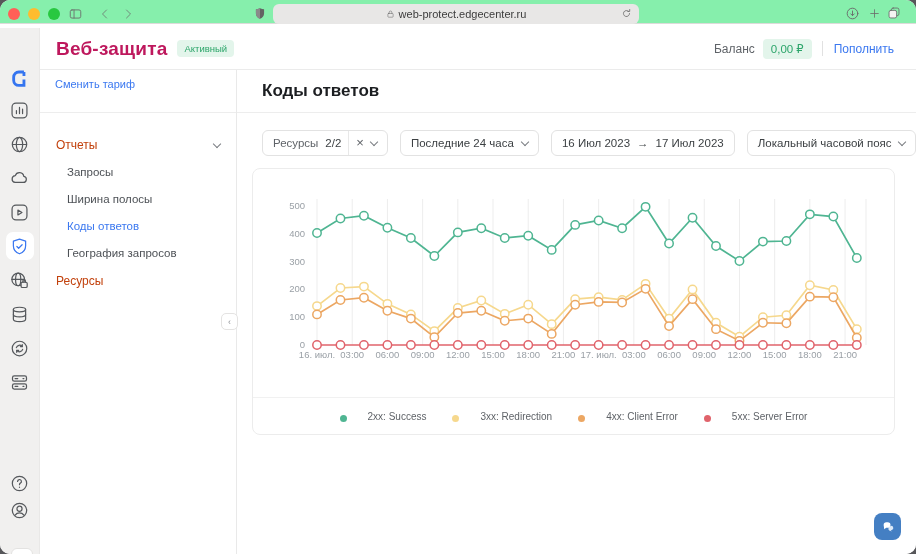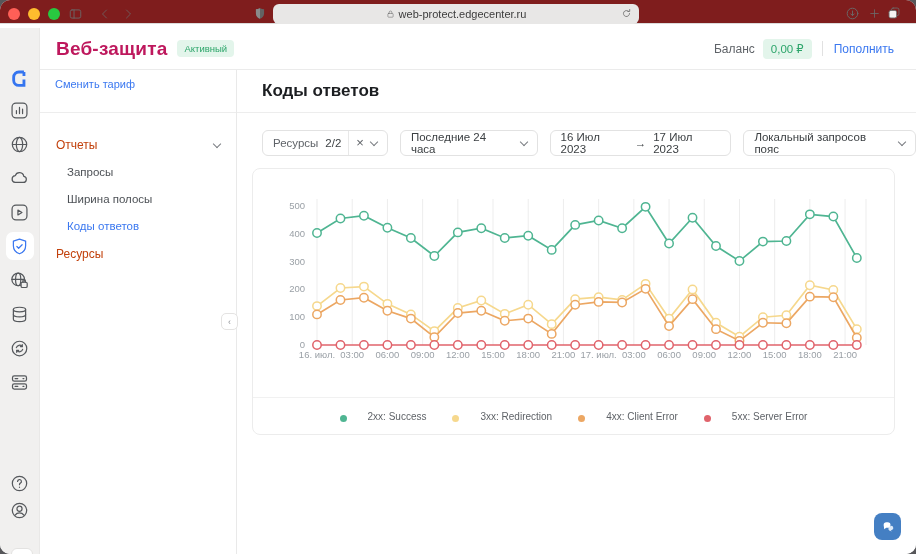--- a/index.html
+++ b/index.html
@@ -1,21 +1,21 @@
 <!DOCTYPE html>
 <html><head>
 <meta charset="utf-8">
 <style>
   * { box-sizing: border-box; margin: 0; padding: 0; }
   html,body { width: 916px; height: 554px; }
   body { font-family: "Liberation Sans", "DejaVu Sans", sans-serif; background: #57575a; position: relative; }
   .window { position: absolute; inset: 0; border-radius: 10px; overflow: hidden; background: #fff; }
 
   
-  .chrome { position: absolute; top:0; left:0; right:0; height:24px; background:#7f1d1d; border-bottom:1px solid #dcdbda; }
+  .chrome { position: absolute; top:0; left:0; right:0; height:24px; background:#86efac; border-bottom:1px solid #dcdbda; }
   .tl { position:absolute; top:8px; width:12px; height:12px; border-radius:50%; }
   .tl.red { left:8px; background:#ff5f57; }
   .tl.yellow { left:28px; background:#febc2e; }
   .tl.green { left:48px; background:#28c840; }
   .chrome svg { position:absolute; stroke:#6b6b6b; fill:none; stroke-width:1.5; stroke-linecap:round; stroke-linejoin:round; }
   .urlbar { position:absolute; left:273px; top:4px; width:366px; height:20px; background:#e8e7e6; border-radius:6px;
             display:flex; align-items:center; justify-content:center; gap:4px; font-size:11px; color:#3c3c3c; }
   .urlbar .reload { position:absolute; right:6px; top:3px; }
 
   
@@ -222,20 +222,21 @@
       <div class="change-tariff">Сменить тариф</div>
     </div>
     <div class="nav">
       <div class="nav-group">
         <span>Отчеты</span>
         <span class="chev"></span>
       </div>
       <div class="nav-sub">Запросы</div>
       <div class="nav-sub">Ширина полосы</div>
       <div class="nav-sub active">Коды ответов</div>
+      <div class="nav-sub">География запросов</div>
       <div class="nav-group" style="margin-top:2px;">
         <span>Ресурсы</span>
       </div>
     </div>
   </div>
   <div class="collapse-handle">‹</div>
 
   <div class="content">
     <div class="page-head">
       <span class="page-title">Коды ответов</span>
@@ -252,21 +253,21 @@
       <div class="chip period">
         <span>Последние 24 часа</span>
         <span class="chev"></span>
       </div>
       <div class="chip">
         <span>16 Июл 2023</span>
         <span>→</span>
         <span>17 Июл 2023</span>
       </div>
       <div class="chip">
-        <span>Локальный запросов пояс</span>
+        <span>Локальный часовой пояс</span>
         <span class="chev"></span>
       </div>
     </div>
 
     <div class="card">
       <svg id="chart" width="643" height="228">
           <line x1="64" x2="64" y1="30" y2="176" stroke="#ededed" stroke-width="1"></line>
           <text x="64" y="189" text-anchor="middle" fill="#9aa0a6" font-size="9.5">16. июл.</text>
           <line x1="99.205" x2="99.205" y1="30" y2="176" stroke="#ededed" stroke-width="1"></line>
           <text x="99.205" y="189" text-anchor="middle" fill="#9aa0a6" font-size="9.5">03:00</text>

